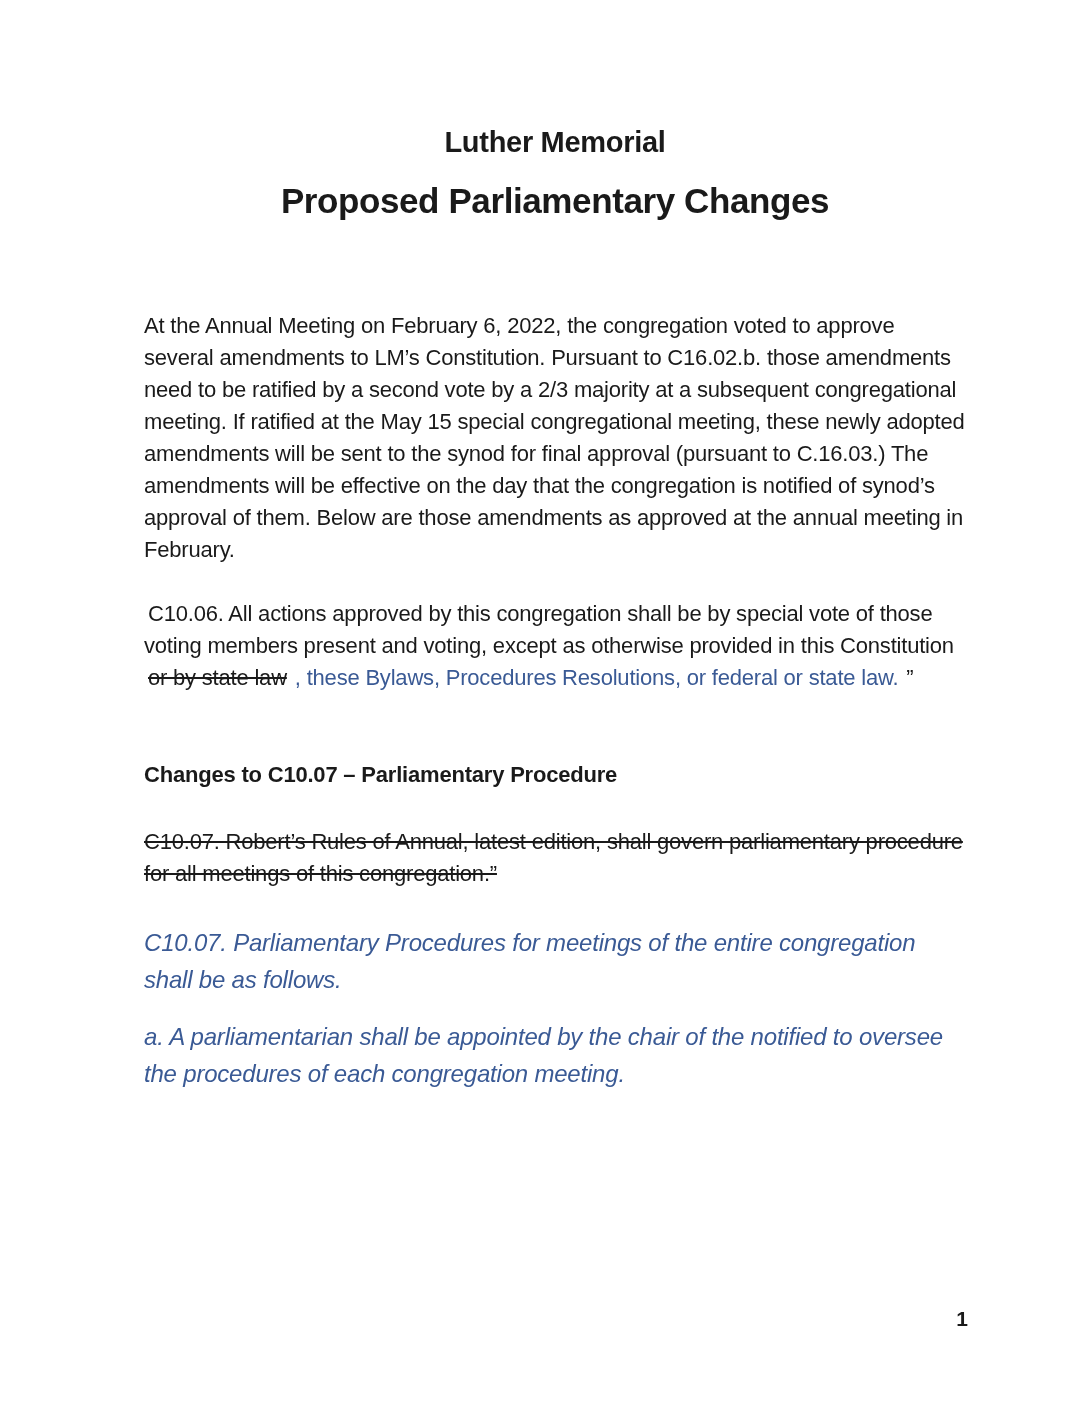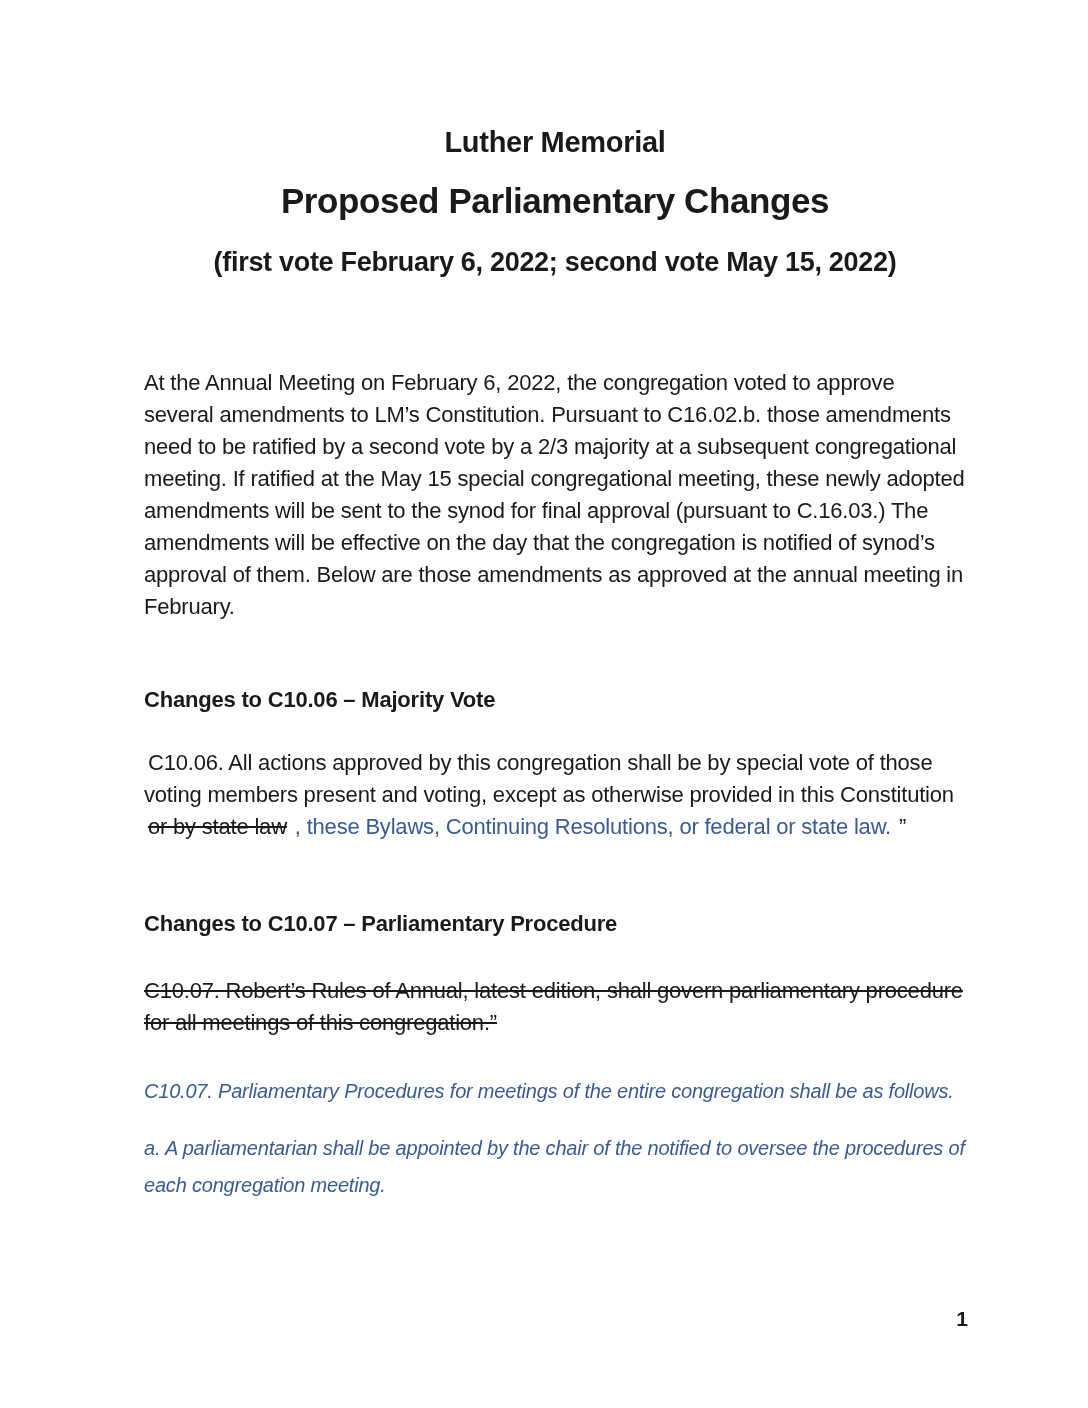--- a/index.html
+++ b/index.html
@@ -57,21 +57,21 @@
   .heading-c1007 { margin-top: 66px; }
   .para-deleted { margin-top: 36px; }
   .strike {
     text-decoration: line-through;
     text-decoration-thickness: 2px;
   }
   .inserted { color: var(--ins-blue, #3a5a95); }
   .ins-para {
     color: var(--ins-blue, #3a5a95);
     font-style: italic;
-    font-size: 20px;
+    font-size: 24px;
     line-height: 37px;
     letter-spacing: -0.2px;
   }
   .ins-para-1 { margin-top: 34px; }
   .ins-para-2 { margin-top: 20px; }
   .page-number {
     position: absolute;
     top: 1291px;
     right: 128px;
     font-size: 21px;
@@ -80,27 +80,25 @@
 </style>
 </head>
 <body>
 
 <div class="page">
 
   <div class="title-org">Luther Memorial</div>
 
   <div class="title-main">Proposed Parliamentary Changes</div>
 
-  <div class="title-dates">(first vote February 6, 2022; second vote May 15, 2022)</div>
 
   <p class="body-text intro">At the Annual Meeting on February 6, 2022, the congregation voted to approve several amendments to LM’s Constitution.  Pursuant to C16.02.b. those amendments need to be ratified by a second vote by a 2/3 majority at a subsequent congregational meeting.  If ratified at the May 15 special congregational meeting, these newly adopted amendments will be sent to the synod for final approval (pursuant to C.16.03.)  The amendments will be effective on the day that the congregation is notified of synod’s approval of them. Below are those amendments as approved at the annual meeting in February.</p>
 
-  <p class="section-heading heading-c1006">Changes to C10.06 – Majority Vote</p>
 
-  <p class="body-text para-c1006"><span>C10.06. All actions approved by this congregation shall be by special vote of those voting members present and voting, except as otherwise provided in this Constitution </span><span class="strike">or by state law</span><span class="inserted">, these Bylaws, Continuing Resolutions, or federal or state law.</span><span>”</span></p>
+  <p class="body-text para-c1006"><span>C10.06. All actions approved by this congregation shall be by special vote of those voting members present and voting, except as otherwise provided in this Constitution </span><span class="strike">or by state law</span><span class="inserted">, these Bylaws, Procedures Resolutions, or federal or state law.</span><span>”</span></p>
 
   <p class="section-heading heading-c1007">Changes to C10.07 – Parliamentary Procedure</p>
 
   <p class="body-text para-deleted strike">C10.07. Robert’s Rules of Annual, latest edition, shall govern parliamentary procedure for all meetings of this congregation.”</p>
 
   <p class="ins-para ins-para-1">C10.07. Parliamentary Procedures for meetings of the entire congregation shall be as follows.</p>
 
   <p class="ins-para ins-para-2">a. A parliamentarian shall be appointed by the chair of the notified to oversee the procedures of each congregation meeting.</p>
 
   <div class="page-number">1</div>

